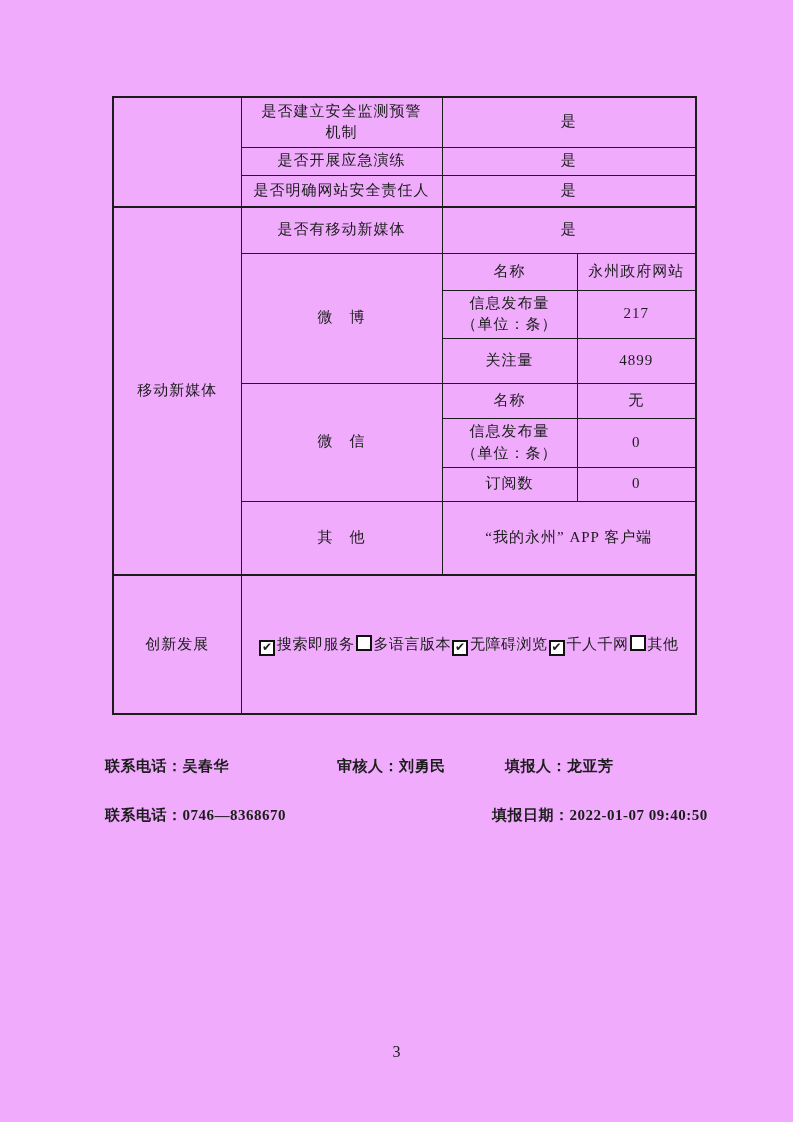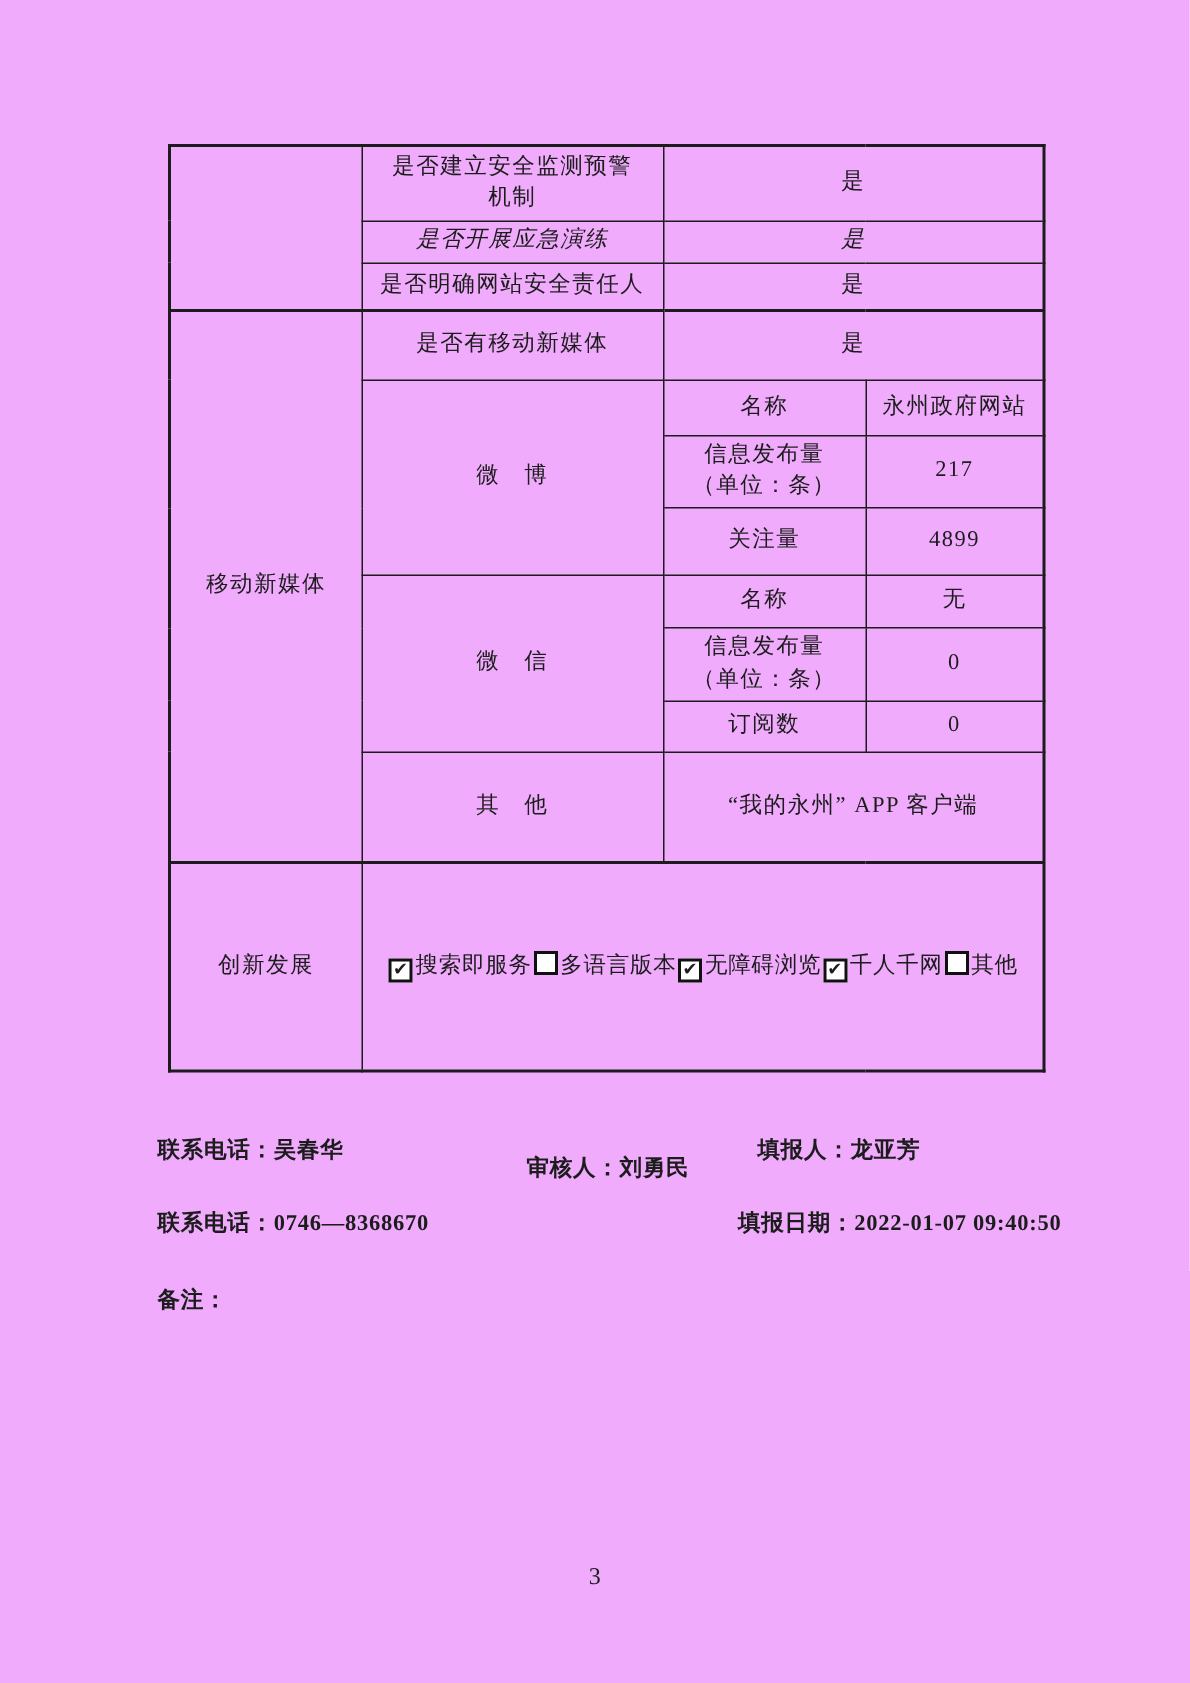--- a/index.html
+++ b/index.html
@@ -31,21 +31,21 @@
     vertical-align: middle;
     font-size: 15px;
     line-height: 1.45;
     letter-spacing: 1px;
     padding: 2px 6px;
     white-space: pre-line;
   }
   tr.sec-top td { border-top: 2px solid #1c1c1c; }
 
   tr.r1  { height: 50px; }
-  tr.r2  { height: 28px; font-style: italic; }
+  tr.r2  { height: 28px; }
   tr.r3  { height: 32px; padding-left: 24px; }
   tr.r4  { height: 46px; }
   tr.r5  { height: 37px; }
   tr.r6  { height: 48px; }
   tr.r7  { height: 45px; }
   tr.r8  { height: 35px; }
   tr.r9  { height: 44px; }
   tr.r10 { height: 34px; }
   tr.r11 { height: 74px; }
   tr.r12 { height: 139px; }
@@ -78,21 +78,21 @@
     font-size: 15px;
     font-weight: bold;
     letter-spacing: 0.5px;
     white-space: nowrap;
   }
   .footer-line .fitem { position: absolute; top: 0; }
   .fl1 { top: 757px; }
   .fl2 { top: 806px; }
   .fl3 { top: 857px; }
   .pos-a { left: 0; }
-  .pos-b { left: 246px; margin-top: 12px; }
+  .pos-b { left: 232px; }
   .pos-c { left: 400px; }
   .pos-d { left: 387px; }
 
   .page-number {
     position: absolute;
     left: 0; top: 1043px;
     width: 793px;
     text-align: center;
     font-size: 16px;
   }
@@ -176,19 +176,16 @@
     <span class="fitem pos-a"><span>联系电话：</span><span>吴春华</span></span>
     <span class="fitem pos-b"><span>审核人：</span><span>刘勇民</span></span>
     <span class="fitem pos-c"><span>填报人：</span><span>龙亚芳</span></span>
   </div>
 
   <div class="footer-line fl2">
     <span class="fitem pos-a"><span>联系电话：</span><span>0746—8368670</span></span>
     <span class="fitem pos-d"><span>填报日期：</span><span>2022-01-07 09:40:50</span></span>
   </div>
 
-  <div class="footer-line fl3">
-    <span class="fitem pos-a">备注：</span>
-  </div>
 
   <div class="page-number">3</div>
 
 </div>
 
 </body></html>

